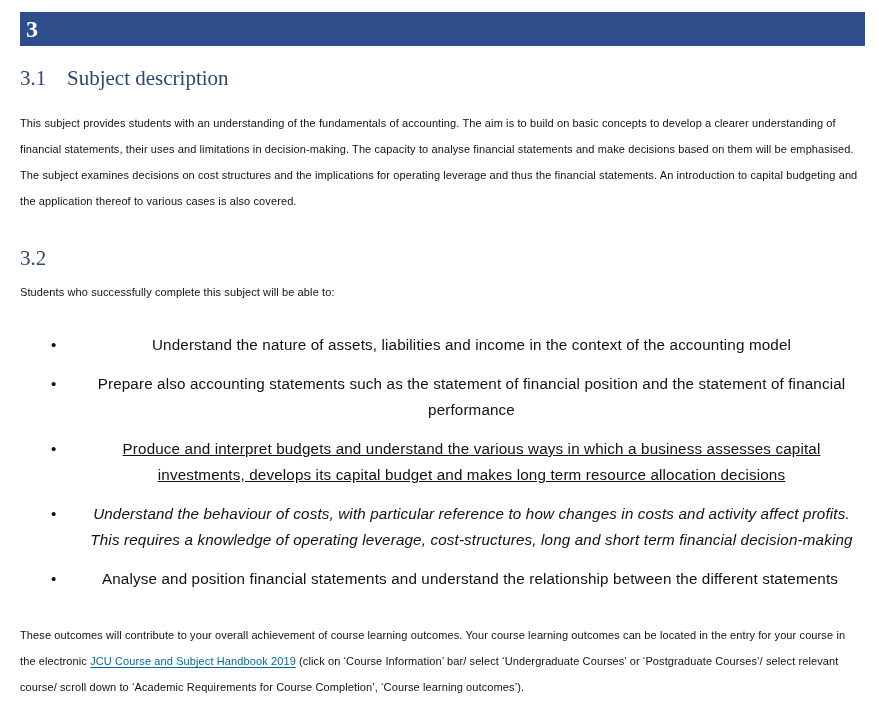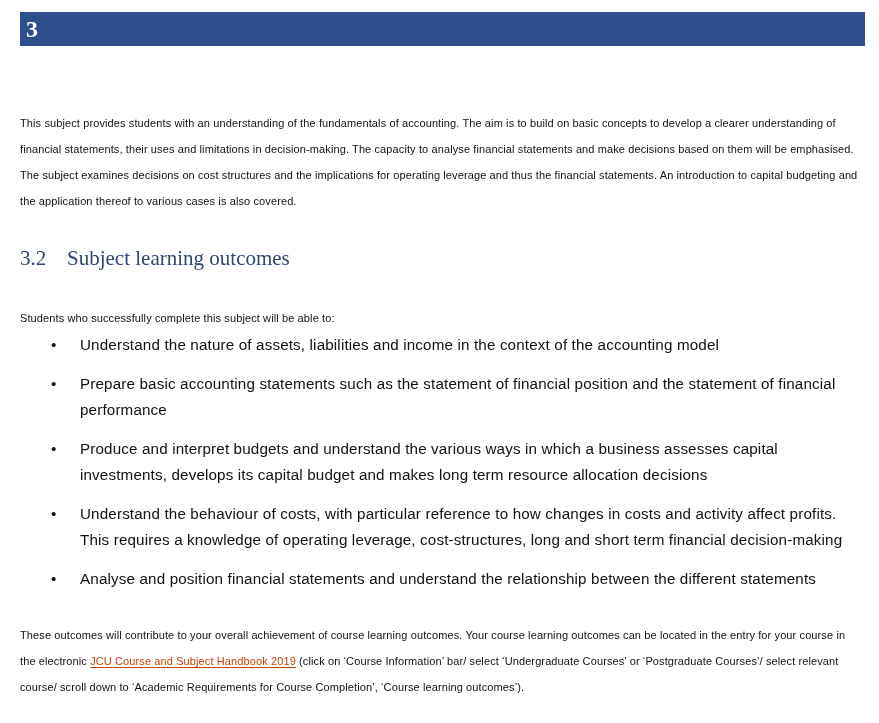--- a/index.html
+++ b/index.html
@@ -71,27 +71,27 @@
     left: 20px;
     width: 843px;
     font-size: 11px;
     line-height: 26px;
     color: #111111;
     text-align: left;
     letter-spacing: 0.01em;
   }
 
   #para-description { top: 110px; }
-  #para-slo-intro   { top: 305px; }
+  #para-slo-intro   { top: 279px; }
   #para-clo         { top: 622px; width: 840px; }
 
   .body-text b, .bold { font-weight: normal; }
 
   a.doc-link {
-    color: #c2410c;
+    color: #0369a1;
     text-decoration: underline;
     text-underline-offset: 2px;
   }
 
   
   .outcome-list {
     position: absolute;
     left: 20px;
     top: 332px;
     width: 843px;
@@ -111,55 +111,58 @@
   }
   .outcome-list li:last-child { margin-bottom: 0; }
   .outcome-list li .bullet-dot {
     position: absolute;
     left: 31px;
     top: 0;
     font-size: 15.2px;
     line-height: 26px;
     color: #111111;
   }
-  .outcome-list li .li-text { display: block; }
+  .outcome-list li .li-text { display: block; text-align: center; }
 
   .li-w1 { max-width: 790px; }
   .li-w2 { max-width: 790px; }
-  .li-w3 { max-width: 800px; }
-  .li-w4 { max-width: 810px; }
+  .li-w3 { max-width: 800px; text-decoration: underline; }
+  .li-w4 { max-width: 810px; font-style: italic; }
   .li-w5 { max-width: 780px; }
 </style>
 </head>
 <body>
 
 <div class="page">
 
   <div class="chapter-banner">
     <span class="num">3</span>
   </div>
 
+  <div class="section-heading" id="sec-3-1">
+    <span class="sec-num">3.1</span>
+    <span class="sec-ttl">Subject description</span>
+  </div>
 
   <div class="body-text" id="para-description">This subject provides students with an understanding of the fundamentals of accounting. The aim is to build on basic concepts to develop a clearer understanding of financial statements, their uses and limitations in decision-making. The capacity to analyse financial statements and make decisions based on them will be emphasised. The subject examines decisions on cost structures and the implications for operating leverage and thus the financial statements. An introduction to capital budgeting and the application thereof to various cases is also covered.</div>
 
   <div class="section-heading" id="sec-3-2">
     <span class="sec-num">3.2</span>
-    <span class="sec-ttl">Subject learning outcomes</span>
   </div>
 
   <div class="body-text" id="para-slo-intro">Students who successfully complete this subject will be able to:</div>
 
   <ul class="outcome-list">
     <li>
       <span class="bullet-dot">•</span>
       <span class="li-text li-w1">Understand the nature of assets, liabilities and income in the context of the accounting model</span>
     </li>
     <li>
       <span class="bullet-dot">•</span>
-      <span class="li-text li-w2">Prepare basic accounting statements such as the statement of financial position and the statement of financial performance</span>
+      <span class="li-text li-w2">Prepare also accounting statements such as the statement of financial position and the statement of financial performance</span>
     </li>
     <li>
       <span class="bullet-dot">•</span>
       <span class="li-text li-w3">Produce and interpret budgets and understand the various ways in which a business assesses capital investments, develops its capital budget and makes long term resource allocation decisions</span>
     </li>
     <li>
       <span class="bullet-dot">•</span>
       <span class="li-text li-w4">Understand the behaviour of costs, with particular reference to how changes in costs and activity affect profits. This requires a knowledge of operating leverage, cost-structures, long and short term financial decision-making</span>
     </li>
     <li>

